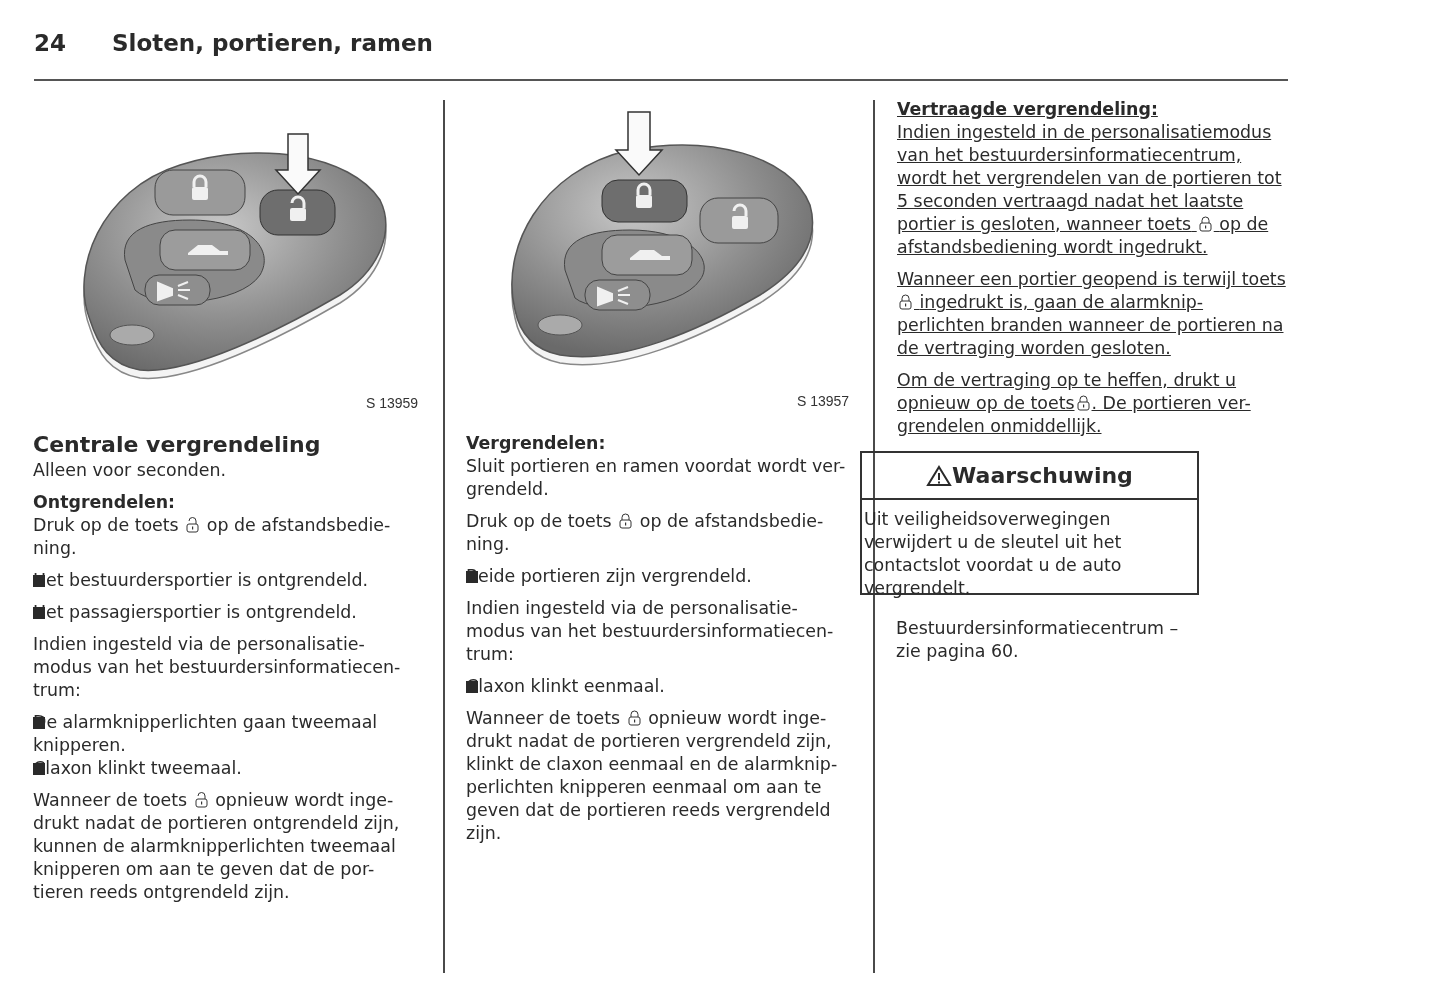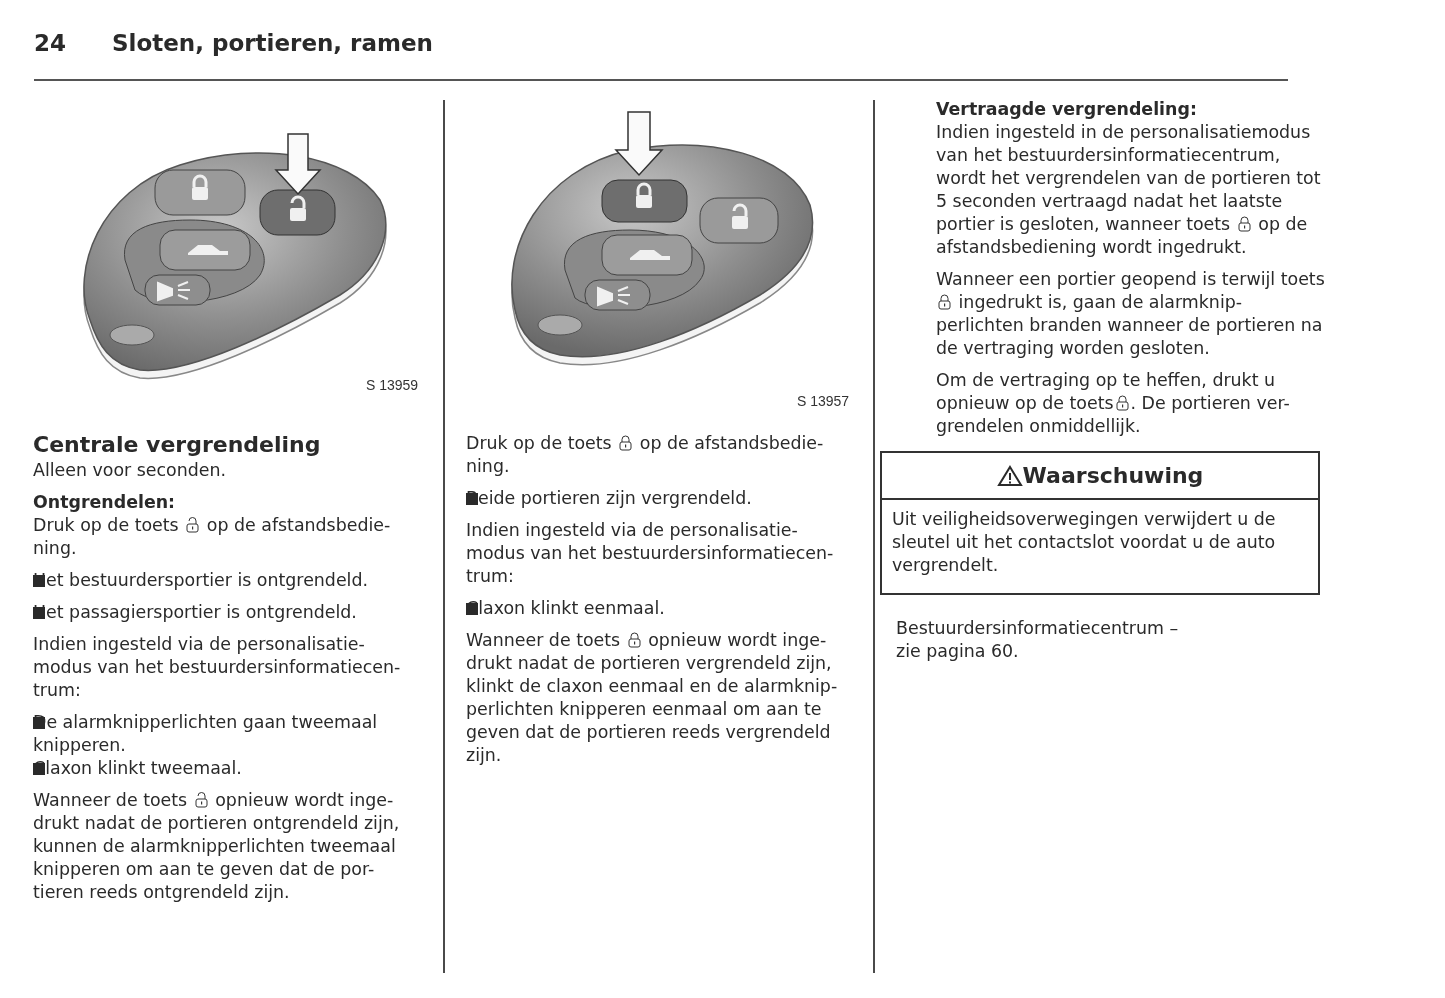--- a/index.html
+++ b/index.html
@@ -12,24 +12,24 @@
   .col { position:absolute; font-size:17.4px; line-height:23px; }
   .col p { margin:0 0 9px 0; }
   .col .heading { font-weight:bold; }
   .col .section-title { font-size:22px; font-weight:bold; line-height:28px; margin:0; }
   .bullet { position:relative; margin:0 0 9px 0; }
   .bullet.tight { margin-bottom:0; }
   .bullet::before { content:""; position:absolute; left:0; top:6px; width:12px; height:12px; background:#2a2a2a; }
   .figure { position:absolute; }
   .fig-code { position:absolute; font-family:"Liberation Sans", sans-serif; font-size:14px; color:#333; }
   .lock-ic { display:inline-block; width:13px; height:16px; vertical-align:-2px; margin:0 2px; }
-  .warn-box { position:absolute; left:880px; top:451px; width:440px; height:144px; border:2px solid #333; box-sizing:border-box; }
+  .warn-box { position:absolute; left:860px; top:451px; width:339px; height:144px; border:2px solid #333; box-sizing:border-box; }
   .warn-head { height:45px; border-bottom:2px solid #333; display:flex; align-items:center; justify-content:center;
                font-size:22px; font-weight:bold; color:#2a2a2a; }
-  .warn-body { padding:8px 10px; font-size:17.4px; line-height:23px; }
+  .warn-body { padding:8px 2px; font-size:17.4px; line-height:23px; }
 </style>
 </head>
 <body>
 
 <div class="page-header">
   <span class="num">24</span><span>Sloten, portieren, ramen</span>
 </div>
 <div class="header-rule"></div>
 
 <div class="col-divider" style="left:443px; top:100px; height:873px;"></div>
@@ -58,21 +58,21 @@
       </g>
     <g fill="#f0f0f0">
         <rect x="230" y="88" width="16" height="13" rx="2"></rect>
         <path d="M244 88 v-5 a6 6 0 0 0 -12 0" fill="none" stroke="#f0f0f0" stroke-width="3"></path>
       </g>
     <path d="M128 133 l10 -8 h14 l8 6 h8 v4 h-40 z" fill="#f0f0f0"></path>
     <path d="M98 163 l14 6 v6 l-14 5 z M118 166 l10 -4 M118 170 h12 M118 175 l10 4" stroke="#f0f0f0" stroke-width="2" fill="#f0f0f0"></path>
     <path d="M228 14 h20 v36 h12 l-22 24 l-22 -24 h12 z" fill="#fafafa" stroke="#333" stroke-width="1.5"></path>
   </svg>
 </div>
-<div class="fig-code" style="left:366px; top:377px;">S 13959</div>
+<div class="fig-code" style="left:366px; top:395px;">S 13959</div>
 
 <div class="figure" style="left:490px; top:110px; width:340px; height:280px;">
   <svg width="340" height="280" viewBox="0 0 340 280">
     <defs>
       <radialGradient id="fobB" cx="40%" cy="30%" r="70%">
         <stop offset="0%" stop-color="#c8c8c8"></stop>
           <stop offset="60%" stop-color="#8e8e8e"></stop>
           <stop offset="100%" stop-color="#6a6a6a"></stop>
       </radialGradient>
     </defs>
@@ -123,20 +123,24 @@
         <rect x="1" y="7" width="11" height="8" rx="2" fill="none" stroke="#333"></rect>
         <path d="M10 7 V4 a3.5 3.5 0 0 0 -7 0" fill="none" stroke="#333"></path>
         <rect x="6" y="9.5" width="1.2" height="3" fill="#333"></rect>
       </svg>
     <span>opnieuw wordt inge-drukt nadat de portieren ontgrendeld zijn, kunnen de alarmknipperlichten tweemaal knipperen om aan te geven dat de por-tieren reeds ontgrendeld zijn.</span>
   </p>
 </div>
 
 <div class="col" style="left:466px; top:432px; width:390px;">
   <p>
+    <span class="heading">Vergrendelen:</span><br>
+    <span>Sluit portieren en ramen voordat wordt ver-grendeld.</span>
+  </p>
+  <p>
     <span>Druk op de toets</span>
     <svg class="lock-ic" viewBox="0 0 13 16">
         <rect x="1" y="7" width="11" height="8" rx="2" fill="none" stroke="#333"></rect>
         <path d="M3 7 V4.5 a3.5 3.5 0 0 1 7 0 V7" fill="none" stroke="#333"></path>
         <rect x="6" y="9.5" width="1.2" height="3" fill="#333"></rect>
       </svg>
     <span>op de afstandsbedie-ning.</span>
   </p>
   <p class="bullet">Beide portieren zijn vergrendeld.</p>
   <p>Indien ingesteld via de personalisatie-modus van het bestuurdersinformatiecen-trum:</p>
@@ -145,21 +149,21 @@
     <span>Wanneer de toets</span>
     <svg class="lock-ic" viewBox="0 0 13 16">
         <rect x="1" y="7" width="11" height="8" rx="2" fill="none" stroke="#333"></rect>
         <path d="M3 7 V4.5 a3.5 3.5 0 0 1 7 0 V7" fill="none" stroke="#333"></path>
         <rect x="6" y="9.5" width="1.2" height="3" fill="#333"></rect>
       </svg>
     <span>opnieuw wordt inge-drukt nadat de portieren vergrendeld zijn, klinkt de claxon eenmaal en de alarmknip-perlichten knipperen eenmaal om aan te geven dat de portieren reeds vergrendeld zijn.</span>
   </p>
 </div>
 
-<div class="col" style="left:936px; top:98px; width:392px;">
+<div class="col" style="left:897px; top:98px; width:392px;text-decoration:underline;">
   <p>
     <span class="heading">Vertraagde vergrendeling:</span><br>
     <span>Indien ingesteld in de personalisatiemodus van het bestuurdersinformatiecentrum, wordt het vergrendelen van de portieren tot 5 seconden vertraagd nadat het laatste portier is gesloten, wanneer toets</span>
     <svg class="lock-ic" viewBox="0 0 13 16">
         <rect x="1" y="7" width="11" height="8" rx="2" fill="none" stroke="#333"></rect>
         <path d="M3 7 V4.5 a3.5 3.5 0 0 1 7 0 V7" fill="none" stroke="#333"></path>
         <rect x="6" y="9.5" width="1.2" height="3" fill="#333"></rect>
       </svg>
     <span>op de afstandsbediening wordt ingedrukt.</span>
   </p>

